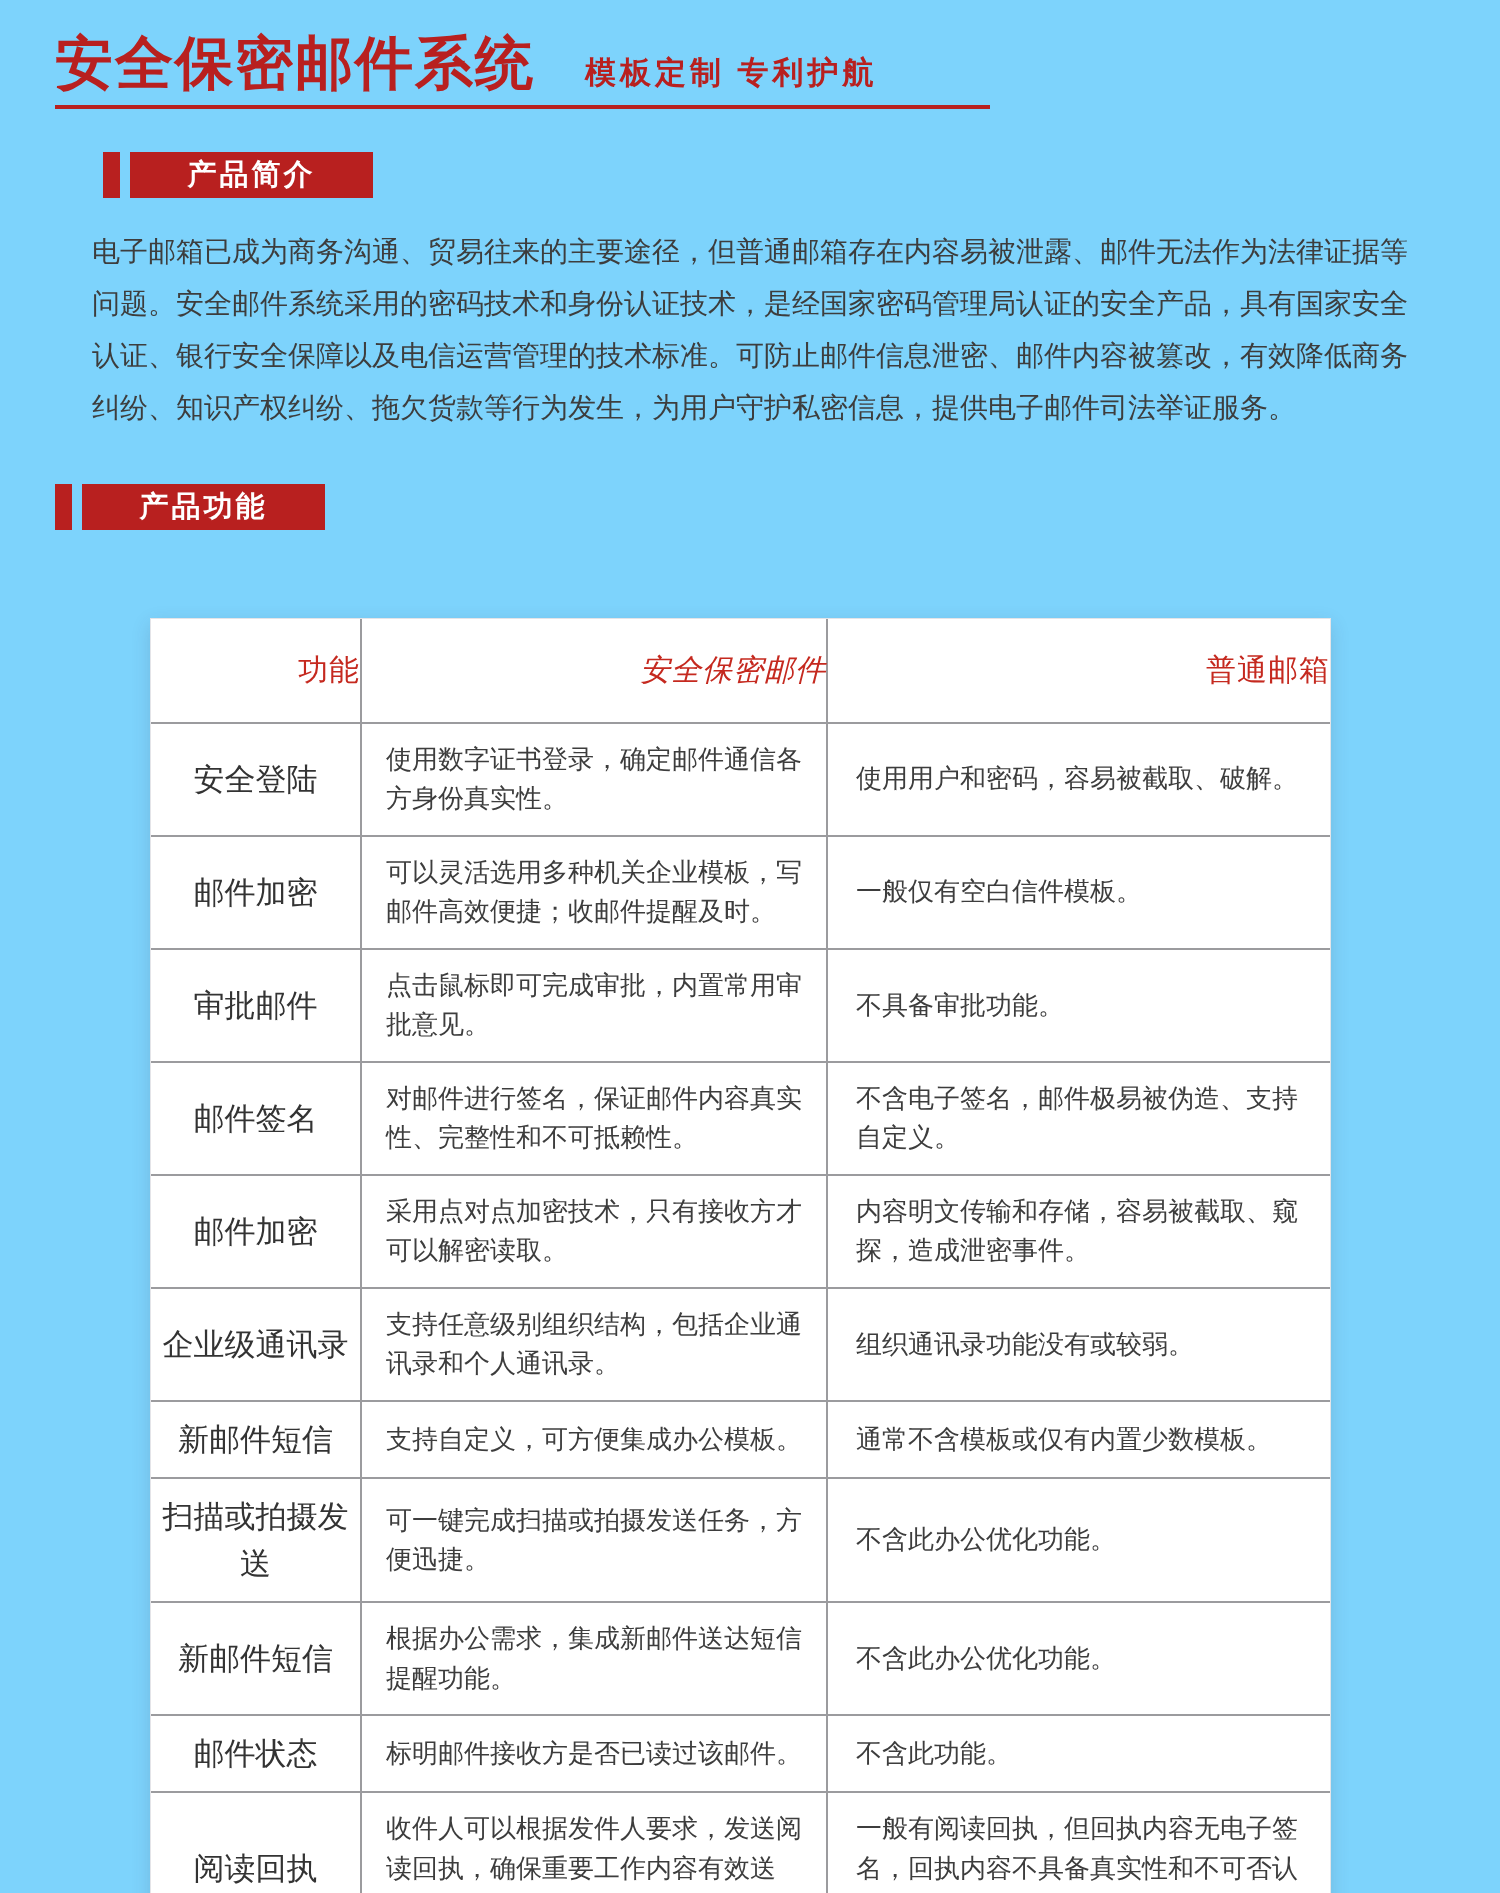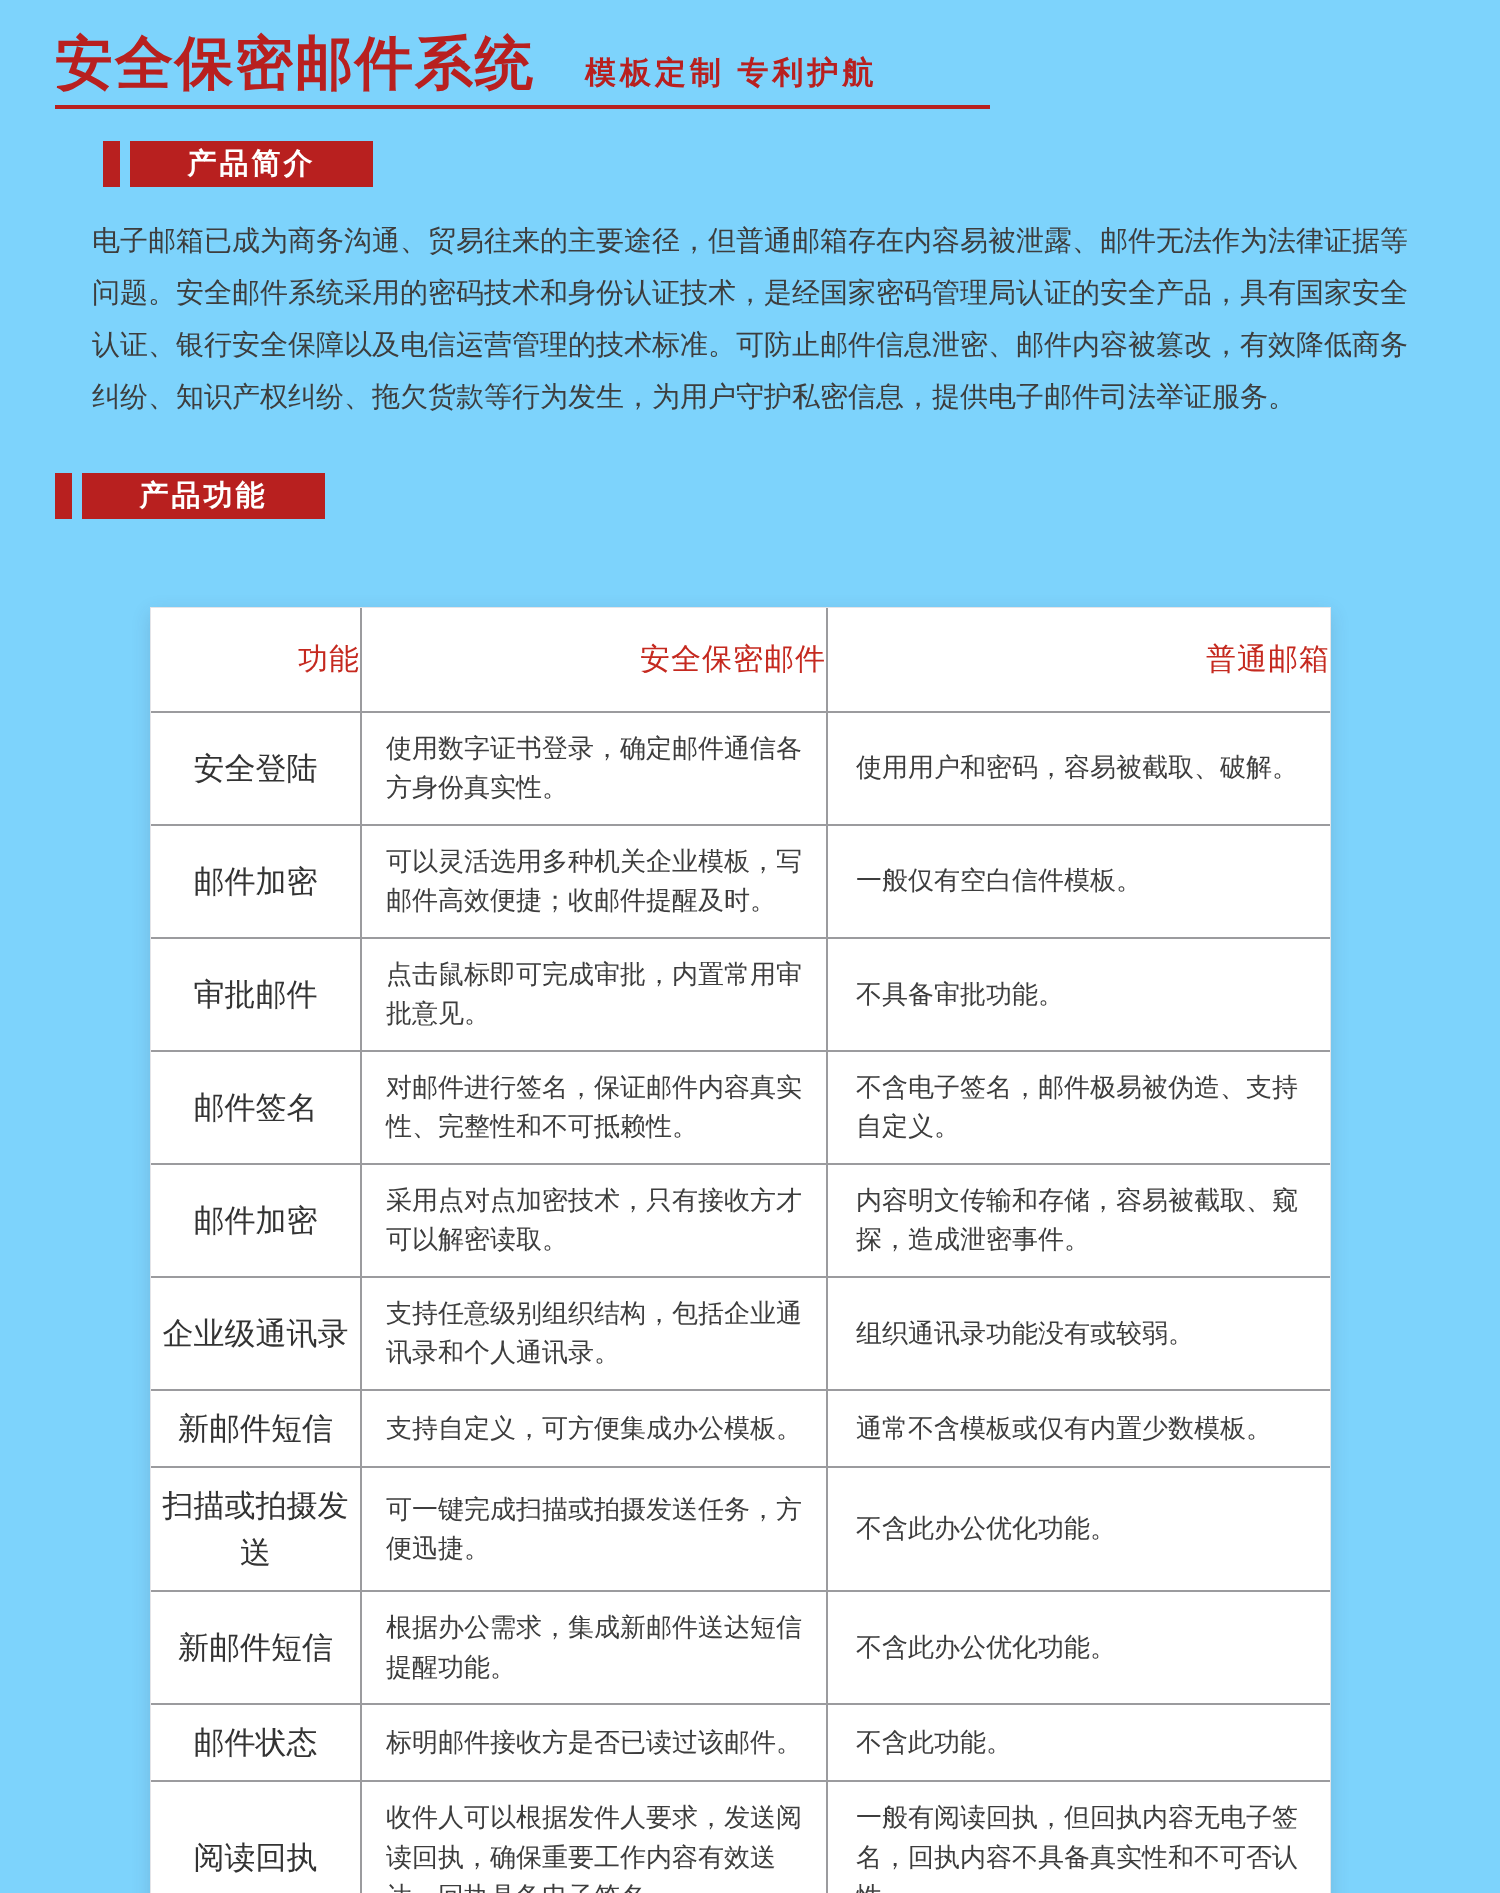--- a/index.html
+++ b/index.html
@@ -57,21 +57,21 @@
     width:243px;
     background:var(--red);
     color:#ffffff;
     font-size:29px;
     font-weight:bold;
     letter-spacing:3px;
     display:flex;
     align-items:center;
     justify-content:center;
   }
-  .section-heading.intro{ margin-top:32px;padding-left:48px; }
+  .section-heading.intro{ margin-top:43px;padding-left:48px; }
   .section-heading.features{ margin-top:50px; }
   .intro-text{
     margin:28px 92px 0 92px;
     font-size:28px;
     line-height:52px;
     color:var(--ink);
     text-align:justify;
   }
   .table-wrap{
     margin:88px 0 0 150px;
@@ -89,21 +89,21 @@
     height:104px;
     color:var(--table-red);
     font-size:30px;
     font-weight:normal;
     letter-spacing:1px;
     text-align:right;
     border-bottom:2px solid var(--grid);
     vertical-align:middle;
   }
   .feature-table th.h-feature{ width:210px; }
-  .feature-table th.h-secure{ width:466px; }
+  .feature-table th.h-secure{ width:466px;font-style:italic; }
   .feature-table td{
     vertical-align:middle;
     border-bottom:2px solid var(--grid);
     color:var(--ink);
     line-height:1.52;
   }
   .feature-table tr:last-child td{ border-bottom:none; }
   .feature-table .v-line{ border-right:2px solid var(--grid); }
   td.col-feature{
     text-align:center;

